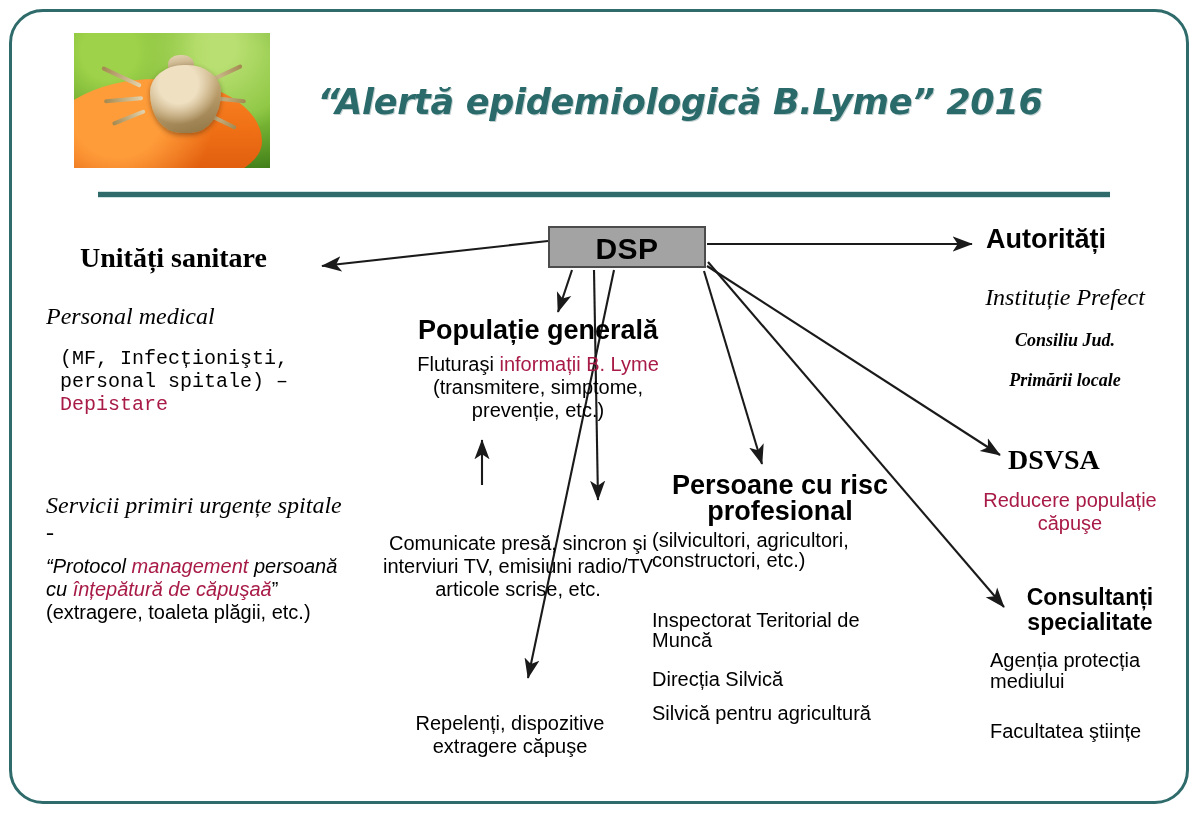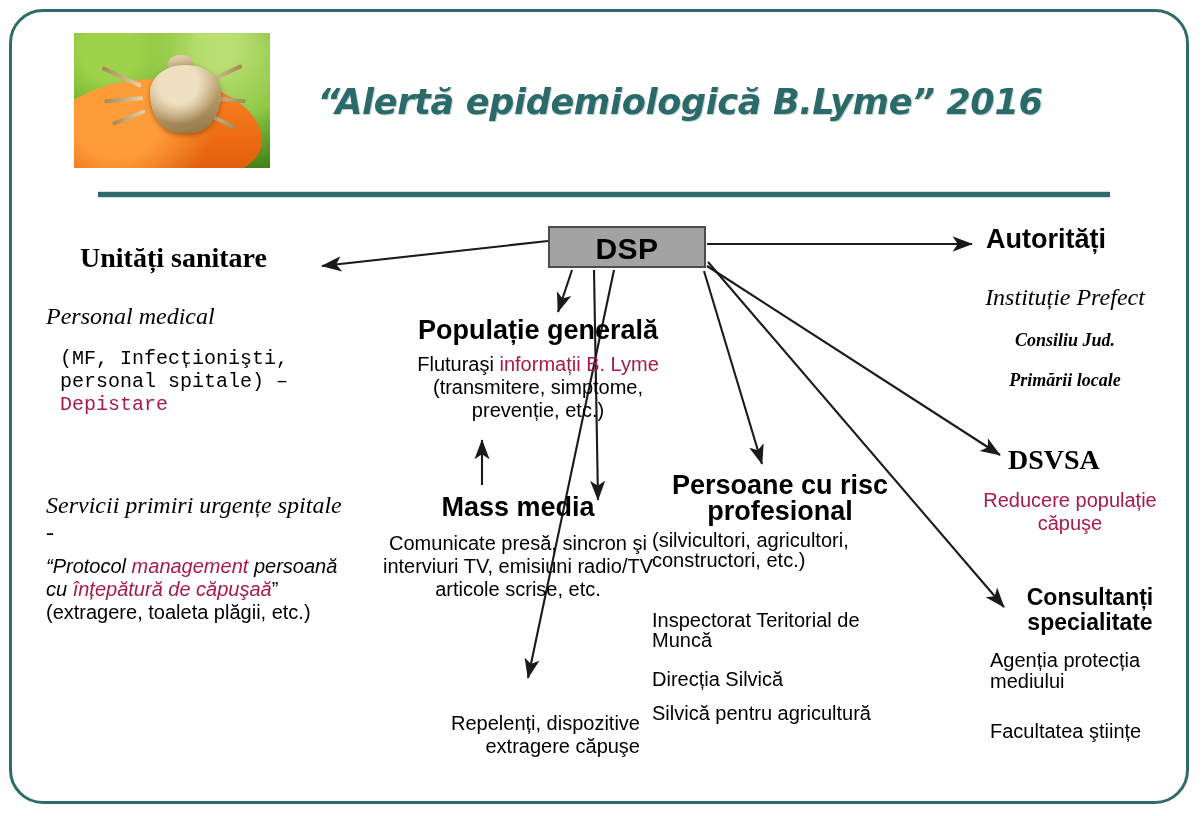--- a/index.html
+++ b/index.html
@@ -177,21 +177,21 @@
   #b-metod { left: 46px; top: 420px; width: 320px; }
   #b-servicii { left: 46px; top: 492px; width: 300px; }
   #b-protocol { left: 46px; top: 555px; width: 300px; }
 
   
   #b-populatie { left: 388px; top: 315px; width: 300px; }
   #b-fluturasi { left: 388px; top: 353px; width: 300px; }
   #b-massmedia { left: 388px; top: 492px; width: 260px; }
   #b-comunicate { left: 380px; top: 532px; width: 276px; }
   #b-farmacii { left: 396px; top: 668px; width: 230px; }
-  #b-repelenti { left: 380px; top: 712px; width: 260px; text-align: right; }
+  #b-repelenti { left: 380px; top: 712px; width: 260px; }
 
   
   #b-persoane { left: 652px; top: 472px; width: 256px; }
   #b-silvicultori { left: 652px; top: 530px; width: 256px; }
   #b-sfaturi { left: 652px; top: 572px; width: 256px; }
   #b-itm { left: 652px; top: 610px; width: 256px; }
   #b-silvica { left: 652px; top: 668px; width: 256px; }
   #b-agricultura { left: 652px; top: 703px; width: 256px; }
 
   
@@ -264,21 +264,20 @@
 
 
   <div class="blk sub-serif-i" id="b-servicii">Servicii primiri urgențe spitale -</div>
 
   <div class="blk body-sans" id="b-protocol"><span style="font-style:italic">“Protocol </span><span class="red" style="font-style:italic">management</span><span style="font-style:italic"> persoană cu </span><span class="red" style="font-style:italic">înțepătură de căpuşaă</span><span>” (extragere, toaleta plăgii, etc.)</span></div>
 
   <div class="blk h-sans c" id="b-populatie">Populație generală</div>
 
   <div class="blk body-sans c" id="b-fluturasi"><span>Fluturaşi </span><span class="red">informații B. Lyme</span><br><span>(transmitere, simptome, prevenție, etc.)</span></div>
 
-  <div class="blk h-sans c" id="b-massmedia">Mass media</div>
 
   <div class="blk body-sans c" id="b-comunicate">Comunicate presă, sincron şi interviuri TV, emisiuni radio/TV articole scrise, etc.</div>
 
 
   <div class="blk body-sans c" id="b-repelenti">Repelenți, dispozitive extragere căpuşe</div>
 
   <div class="blk h-sans c" id="b-persoane" style="line-height:0.98;">Persoane cu risc profesional</div>
 
   <div class="blk body-sans" id="b-silvicultori" style="line-height:1.0;">(silvicultori, agricultori, constructori, etc.)</div>
 

